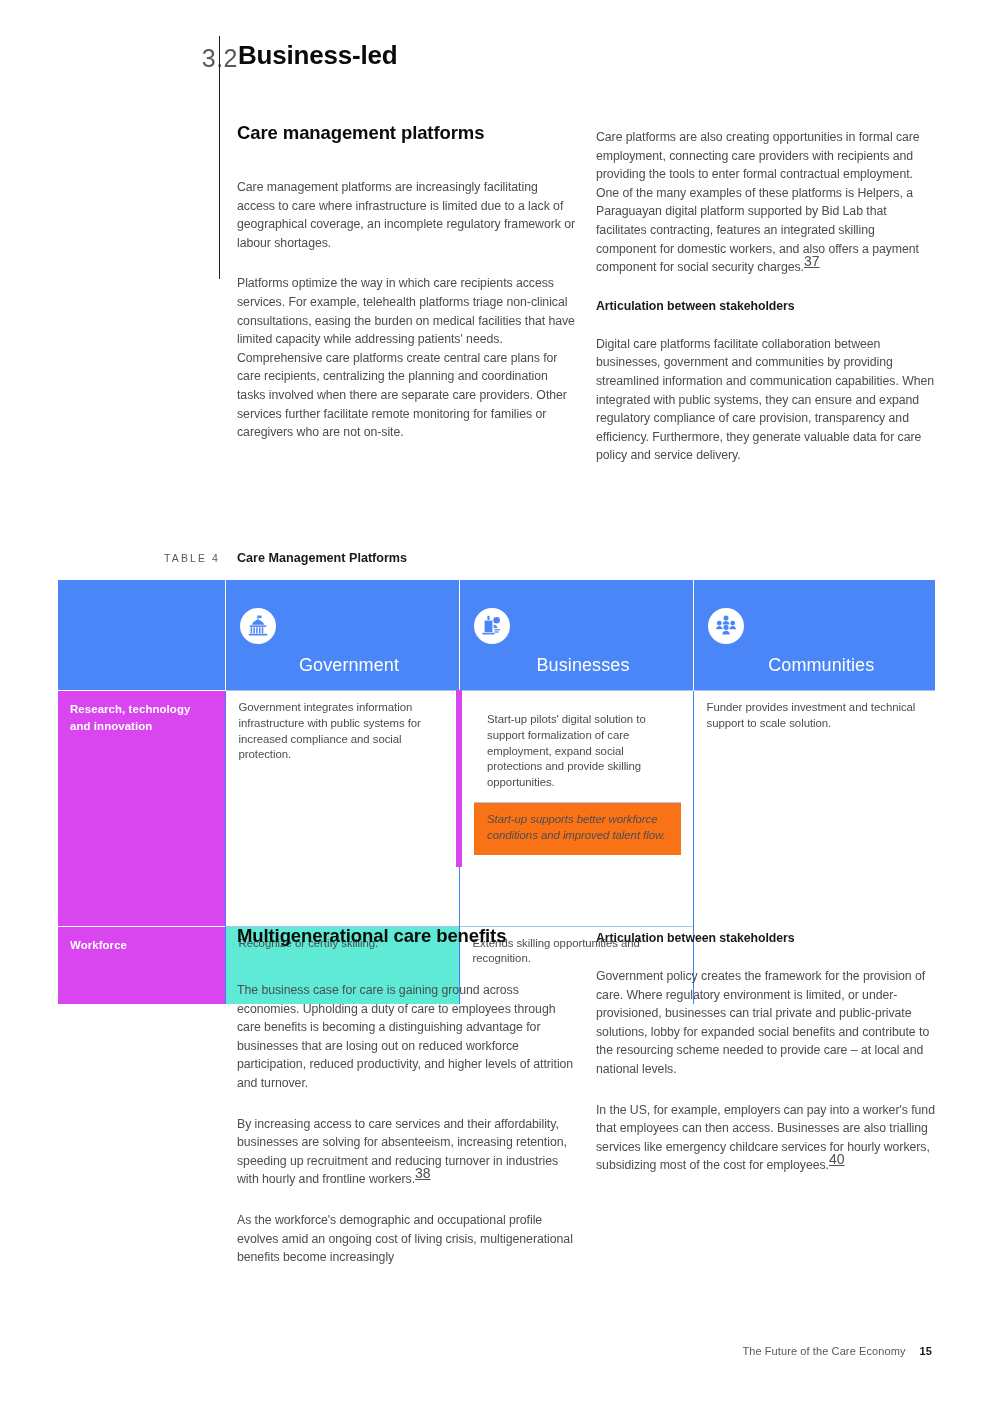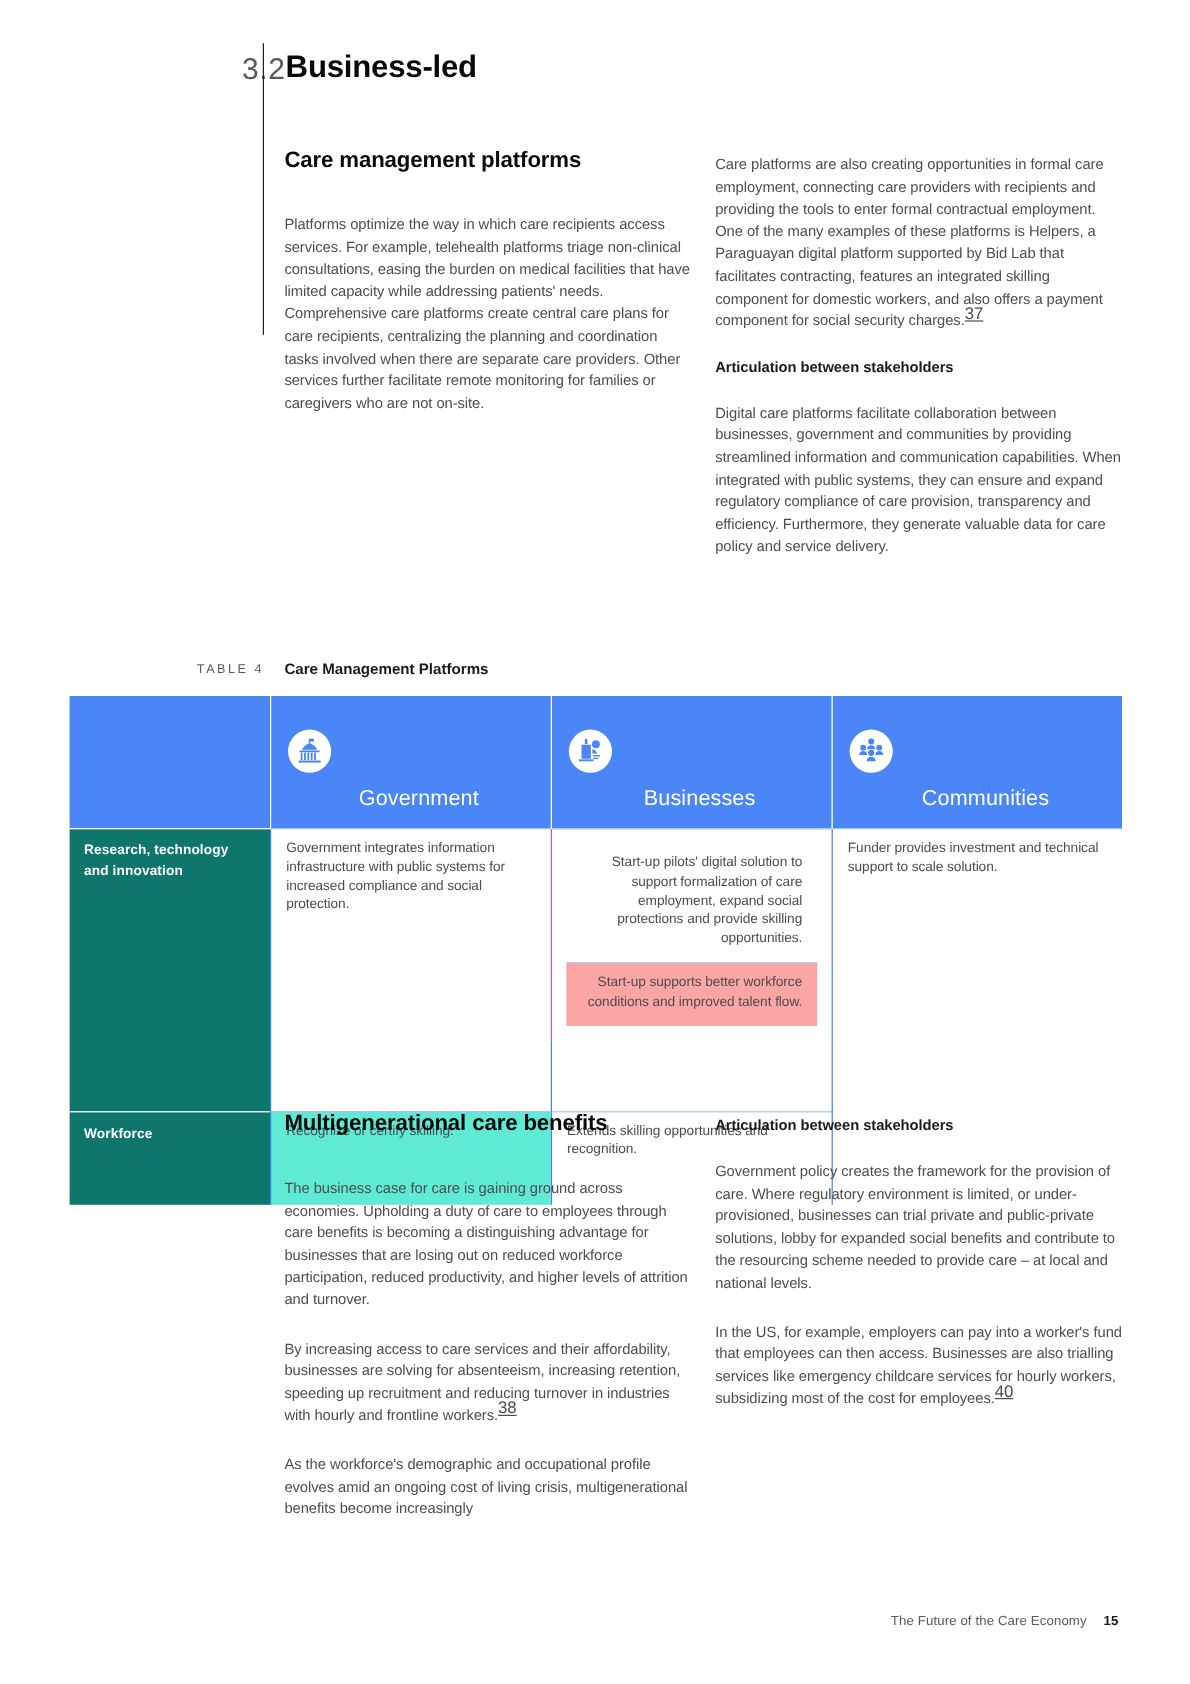--- a/index.html
+++ b/index.html
@@ -166,21 +166,21 @@
   }
   .hdr-icon svg { display: block; }
   .hdr-label {
     font-size: 18px;
     color: #ffffff;
     font-weight: 400;
     letter-spacing: 0.1px;
   }
 
   .rowlabel {
-    background: #0f766e;
+    background: #d946ef;
     color: #ffffff;
     font-size: 11.4px;
     font-weight: 700;
     line-height: 17px;
     vertical-align: top;
     padding: 10px 14px 10px 12px;
     border-top: 1.2px solid #ffffff;
     letter-spacing: 0.1px;
   }
   td.cell {
@@ -190,29 +190,29 @@
     color: #4d4d4f;
     padding: 9px 12px 10px 13px;
     border-top: 1px solid #a9c3f5;
     border-left: 1px solid #3b82f6;
     letter-spacing: -0.05px;
   }
   td.cell.plain  { background: #ffffff; }
   td.cell.tint   { background: #5eead4; }
   td.cell.noline { border-top: none; }
 
-  .subcell-holder { padding: 12px; border-left: 1px solid #d946ef; border-top: 1px solid #a9c3f5; vertical-align: top; text-align: right; }
+  .subcell-holder { padding: 12px; border-left: 6px solid #d946ef; border-top: 1px solid #a9c3f5; vertical-align: top; }
   .subcell {
     font-size: 11.4px;
     line-height: 15.8px;
     color: #4d4d4f;
     padding: 9px 12px 11px 13px;
     letter-spacing: -0.05px;
   }
-  .subcell.tint { background: #fca5a5; border-top: 1px solid #a9c3f5; }
+  .subcell.tint { background: #f97316; border-top: 1px solid #a9c3f5; font-style: italic; }
 
   
   .footer {
     position: absolute;
     left: 0;
     top: 1345px;
     width: 932px;
     text-align: right;
     font-size: 11px;
     color: #58595b;
@@ -230,20 +230,21 @@
 <div class="page">
 
   <div class="section-head">
     <div class="section-num">3.2</div>
     <div class="section-rule"></div>
     <div class="section-title">Business-led</div>
   </div>
 
   <div class="col col-left">
     <h2 class="heading">Care management platforms</h2>
+    <p class="para">Care management platforms are increasingly facilitating access to care where infrastructure is limited due to a lack of geographical coverage, an incomplete regulatory framework or labour shortages.</p>
     <p class="para">Platforms optimize the way in which care recipients access services. For example, telehealth platforms triage non-clinical consultations, easing the burden on medical facilities that have limited capacity while addressing patients' needs. Comprehensive care platforms create central care plans for care recipients, centralizing the planning and coordination tasks involved when there are separate care providers. Other services further facilitate remote monitoring for families or caregivers who are not on-site.</p>
   </div>
 
   <div class="col col-right">
     <p class="para"><span>Care platforms are also creating opportunities in formal care employment, connecting care providers with recipients and providing the tools to enter formal contractual employment. One of the many examples of these platforms is Helpers, a Paraguayan digital platform supported by Bid Lab that facilitates contracting, features an integrated skilling component for domestic workers, and also offers a payment component for social security charges.</span><sup>37</sup></p>
     <h3 class="subheading">Articulation between stakeholders</h3>
     <p class="para">Digital care platforms facilitate collaboration between businesses, government and communities by providing streamlined information and communication capabilities. When integrated with public systems, they can ensure and expand regulatory compliance of care provision, transparency and efficiency. Furthermore, they generate valuable data for care policy and service delivery.</p>
   </div>
 
   <div class="table-caption">

